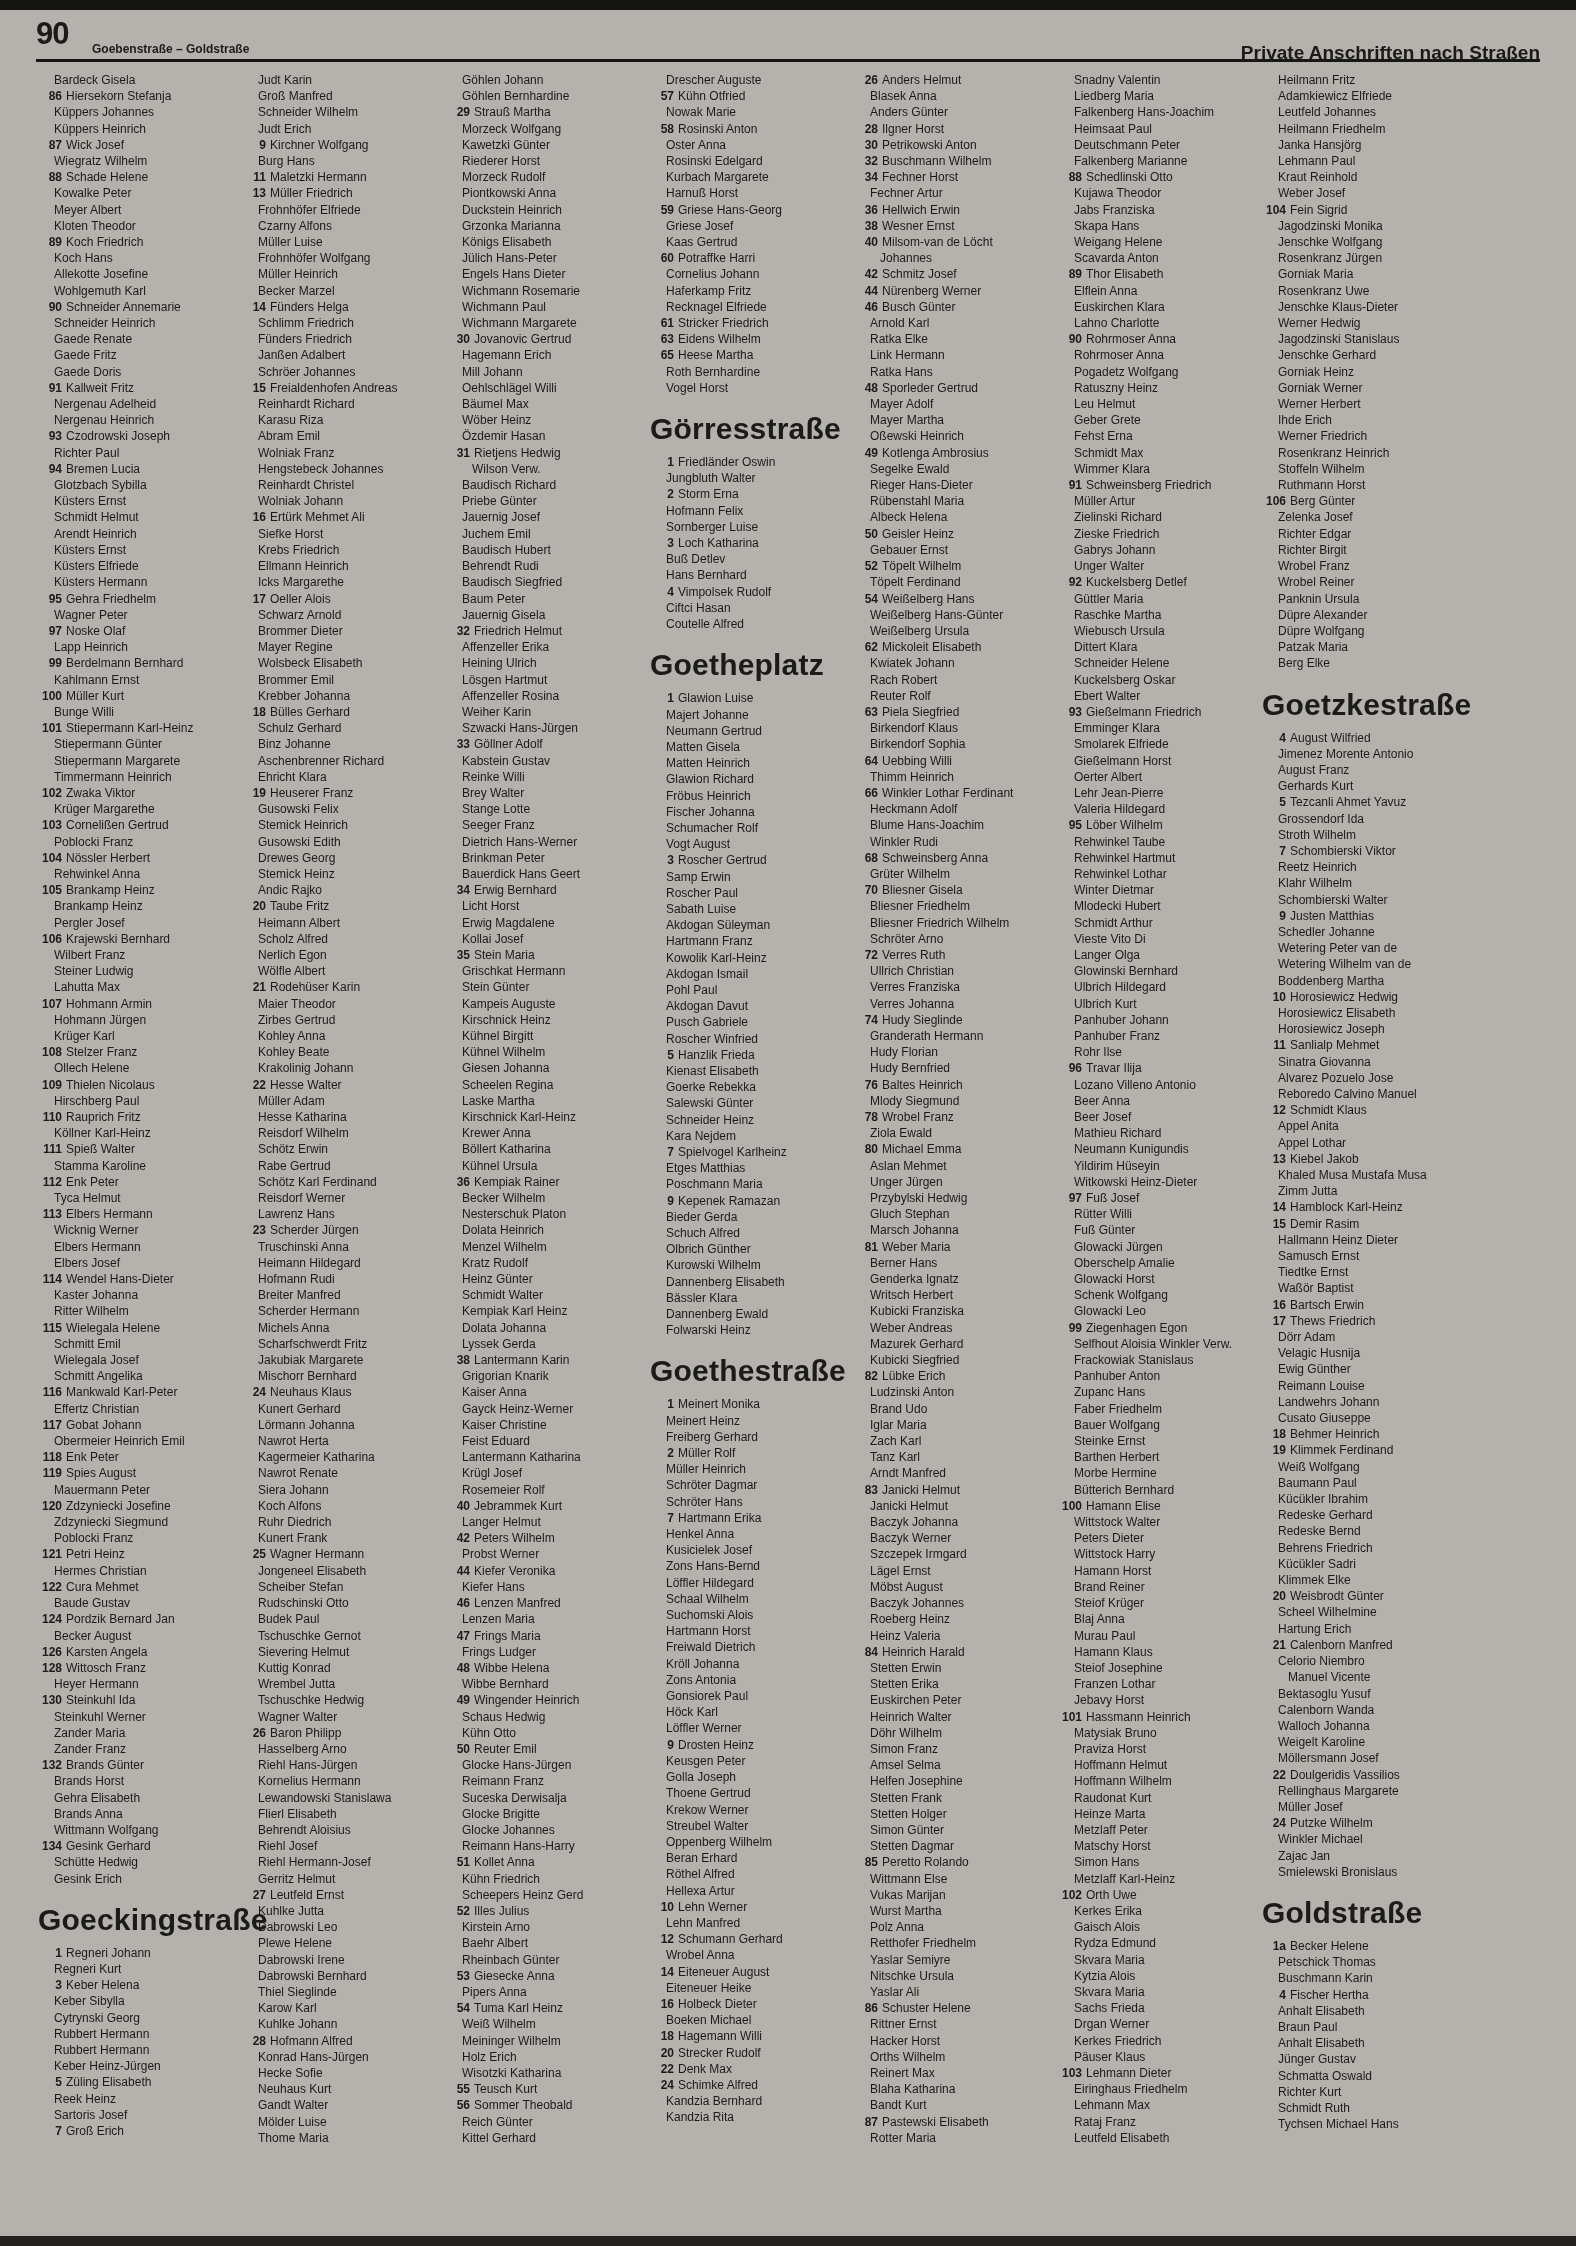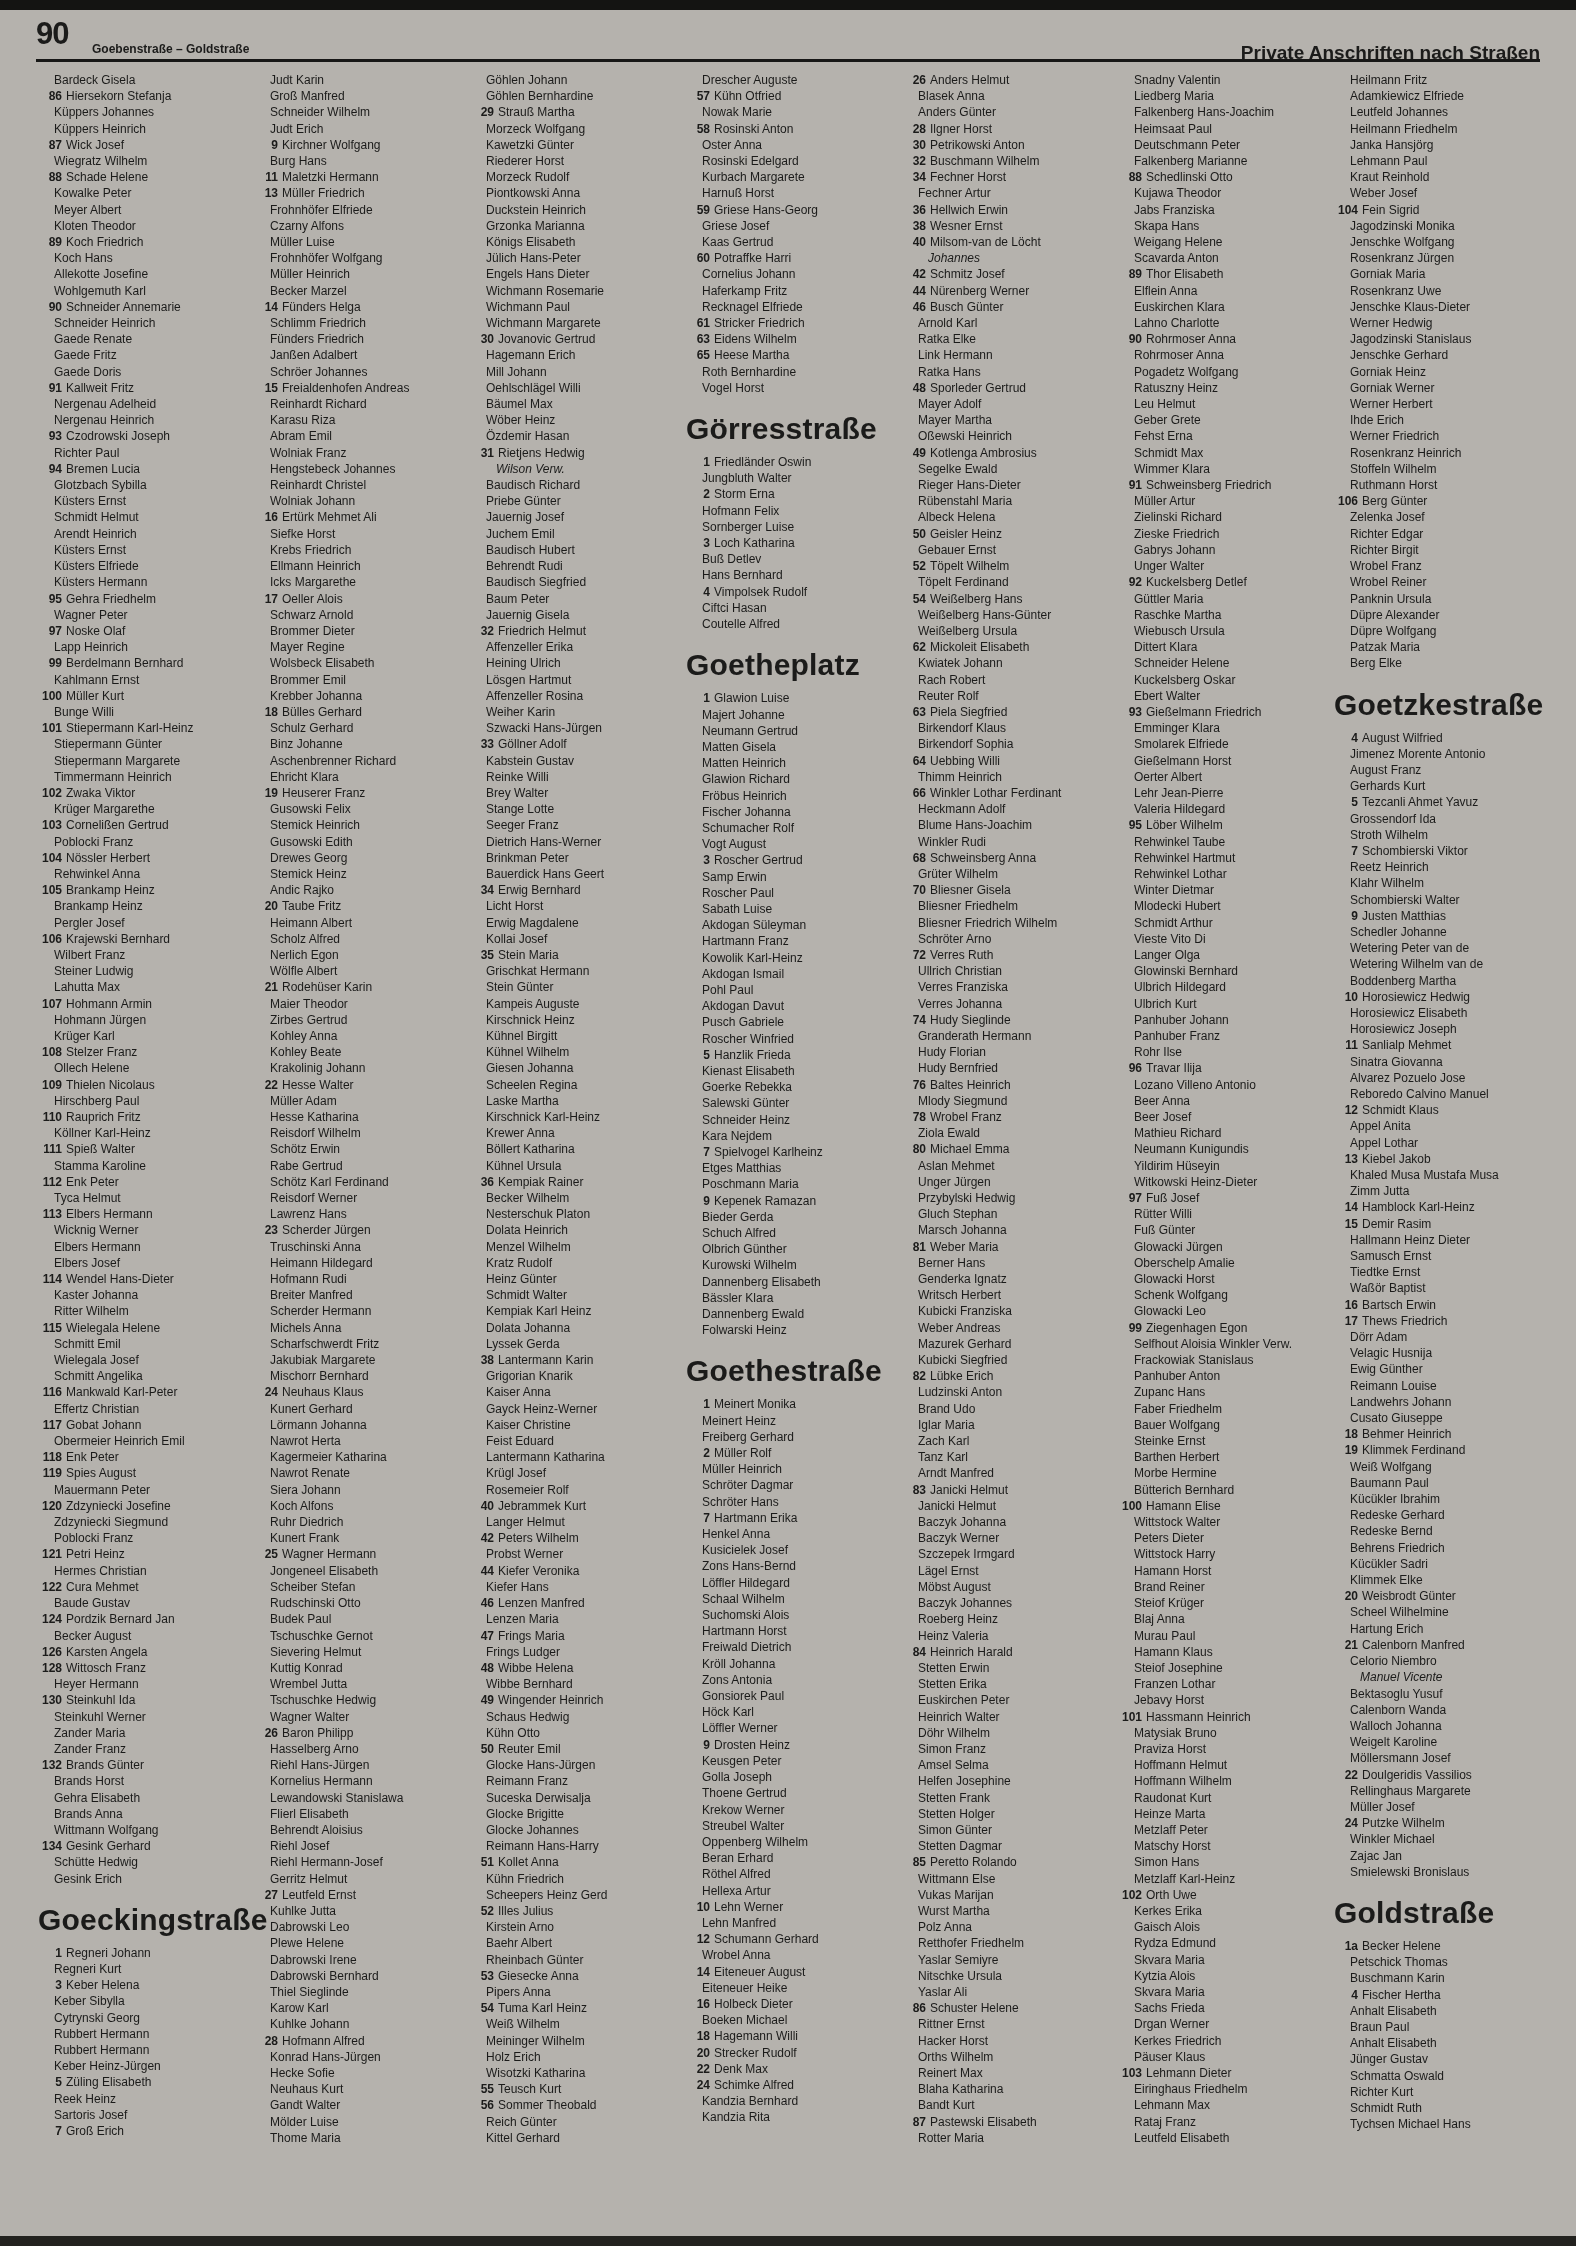--- a/index.html
+++ b/index.html
@@ -9,26 +9,26 @@
     font-family:"Liberation Sans","DejaVu Sans",sans-serif;
     color:#1b1b1a;
   }
   .edge-top{position:absolute;left:0;top:0;width:1576px;height:10px;background:#141412;}
   .edge-bottom{position:absolute;left:0;top:2236px;width:1576px;height:10px;background:#23221f;}
   .page-header{position:absolute;left:36px;top:16px;width:1504px;height:38px;}
   .page-number{position:absolute;left:0;top:0;font-size:31px;font-weight:700;letter-spacing:-1px;}
   .page-title{position:absolute;left:56px;top:26px;font-size:12px;font-weight:700;}
   .right-header{position:absolute;right:0;top:26px;font-size:19px;font-weight:700;}
   .header-rule{position:absolute;left:36px;top:59px;width:1504px;height:3px;background:#171716;}
-  .columns{position:absolute;left:38px;top:72px;width:1506px;display:flex;gap:12px;}
+  .columns{position:absolute;left:38px;top:72px;width:1506px;display:flex;}
   .col{width:204px;flex:0 0 204px;}
   .line{font-size:12px;line-height:16.2px;white-space:nowrap;}
   .line .num{display:inline-block;min-width:24px;text-align:right;margin-right:4px;font-weight:700;}
   .line.cont{padding-left:16px;}
-  .line.wrap2{padding-left:26px;font-style:italic;}
+  .line.wrap2{padding-left:26px;}
   .street-heading{font-size:30px;font-weight:700;line-height:26px;margin:20px 0 12px 0;letter-spacing:0.2px;white-space:nowrap;}
 </style>
 </head>
 <body>
 
 <div class="edge-top"></div>
 
 <div class="page-header">
   <span class="page-number">90</span>
   <span class="page-title">Goebenstraße – Goldstraße</span>

